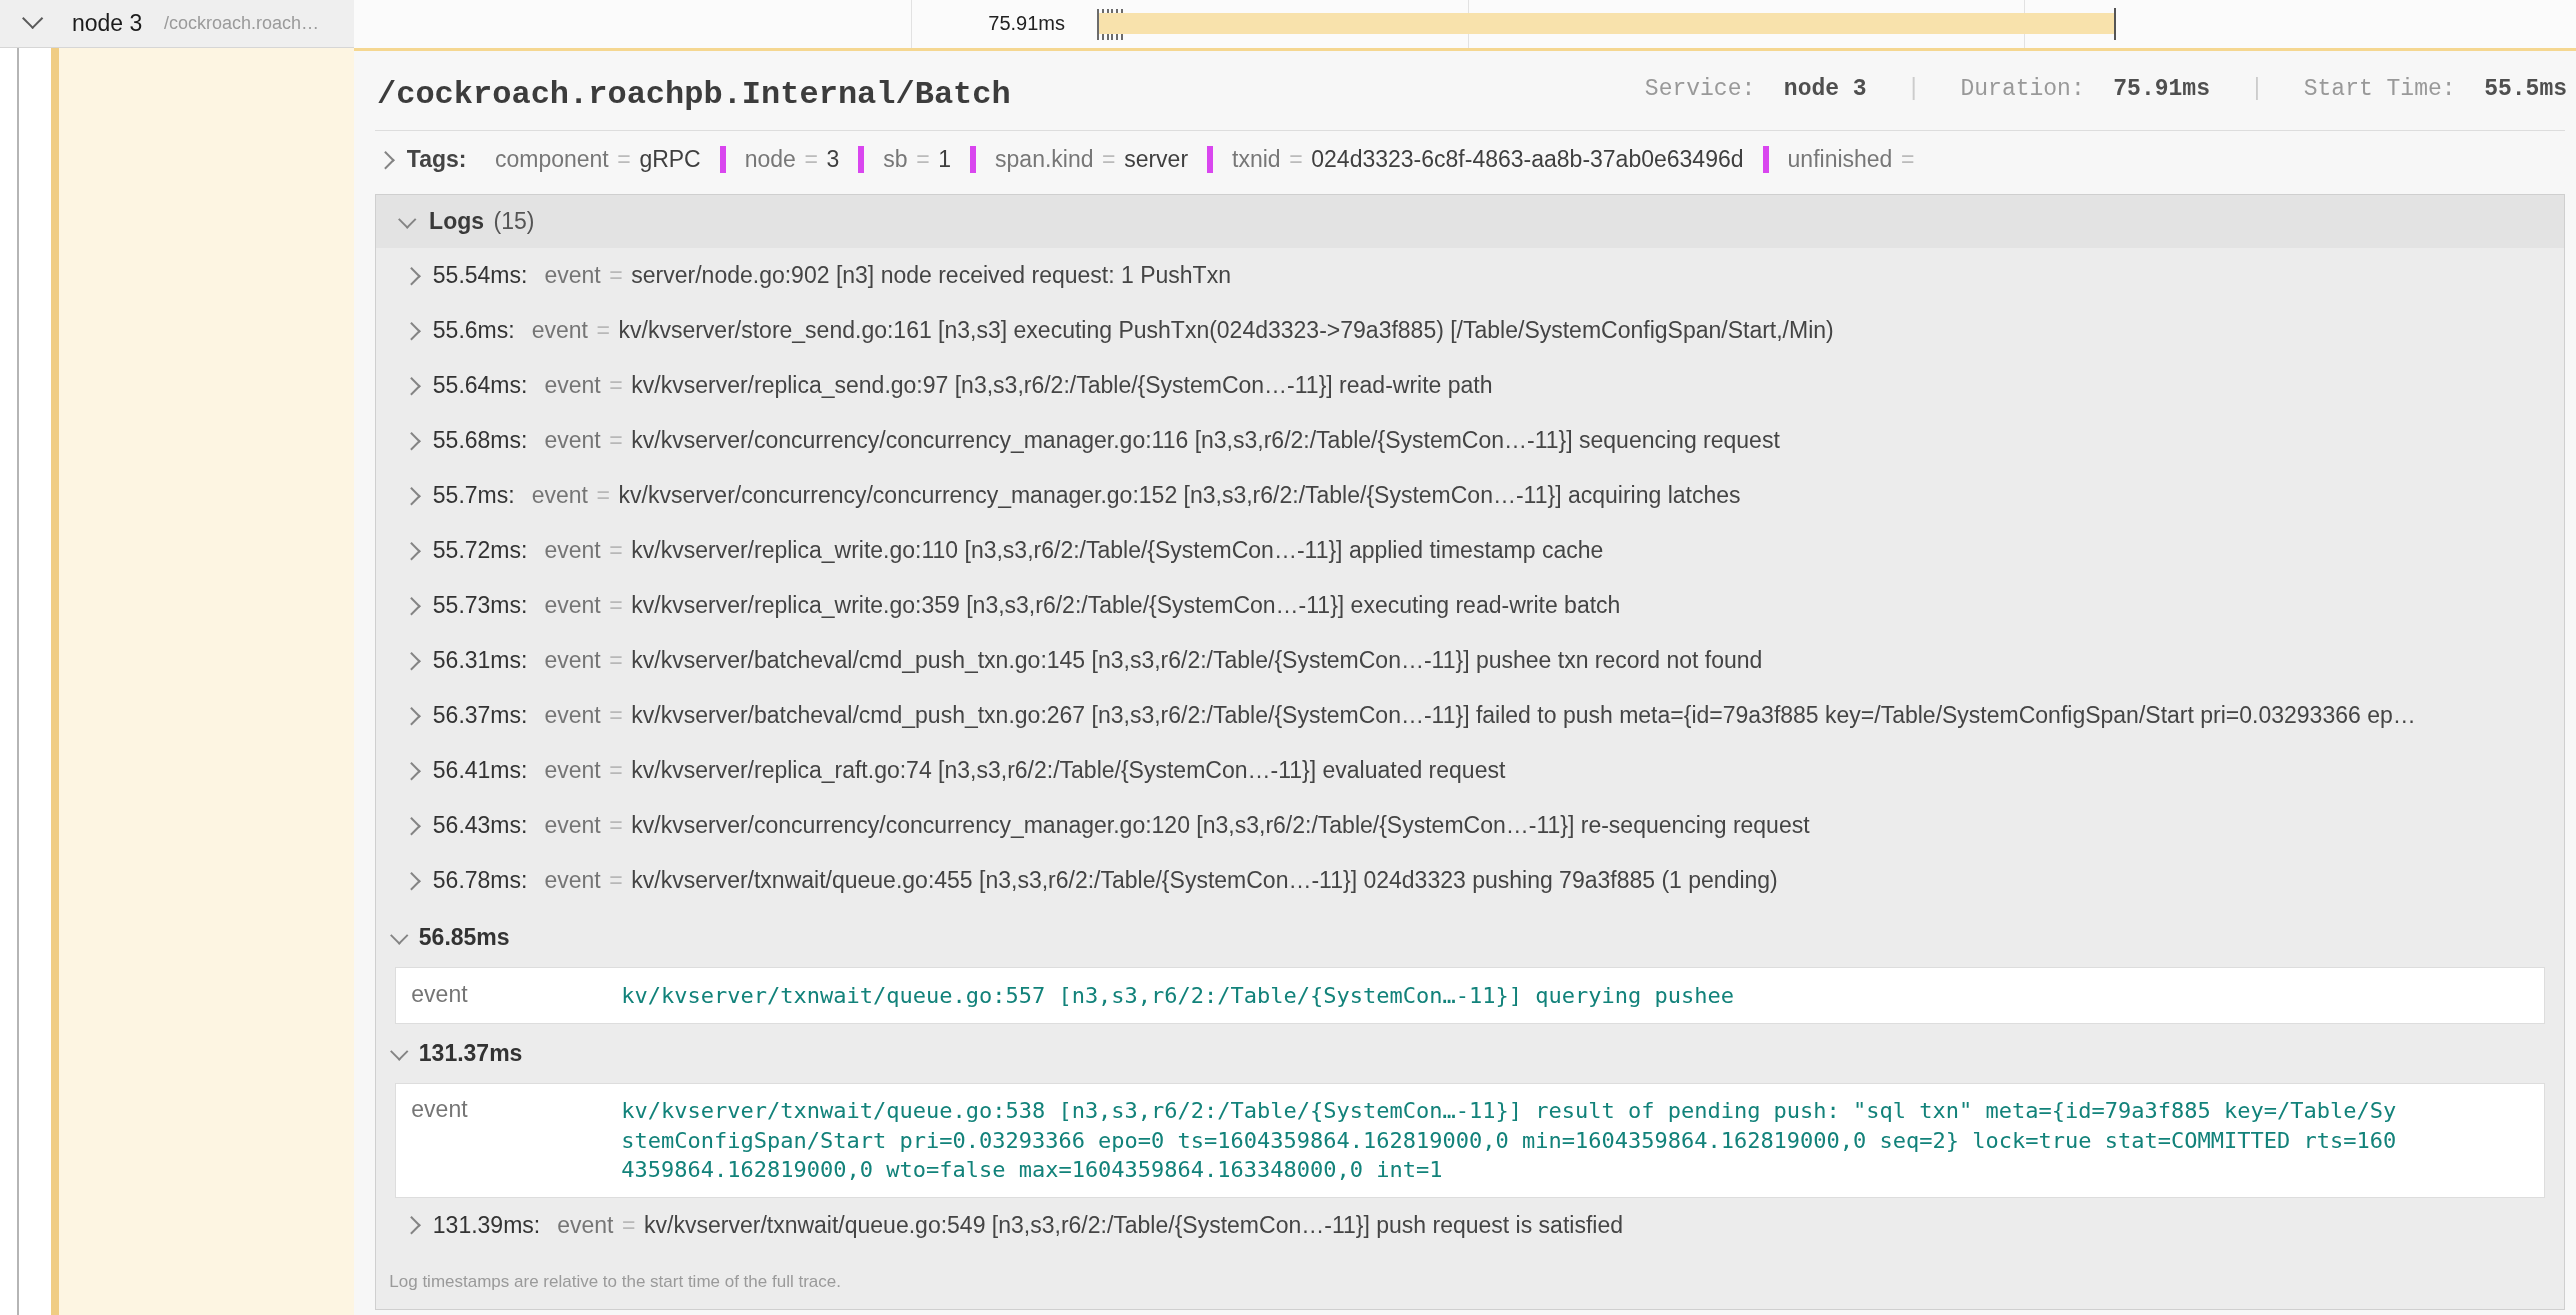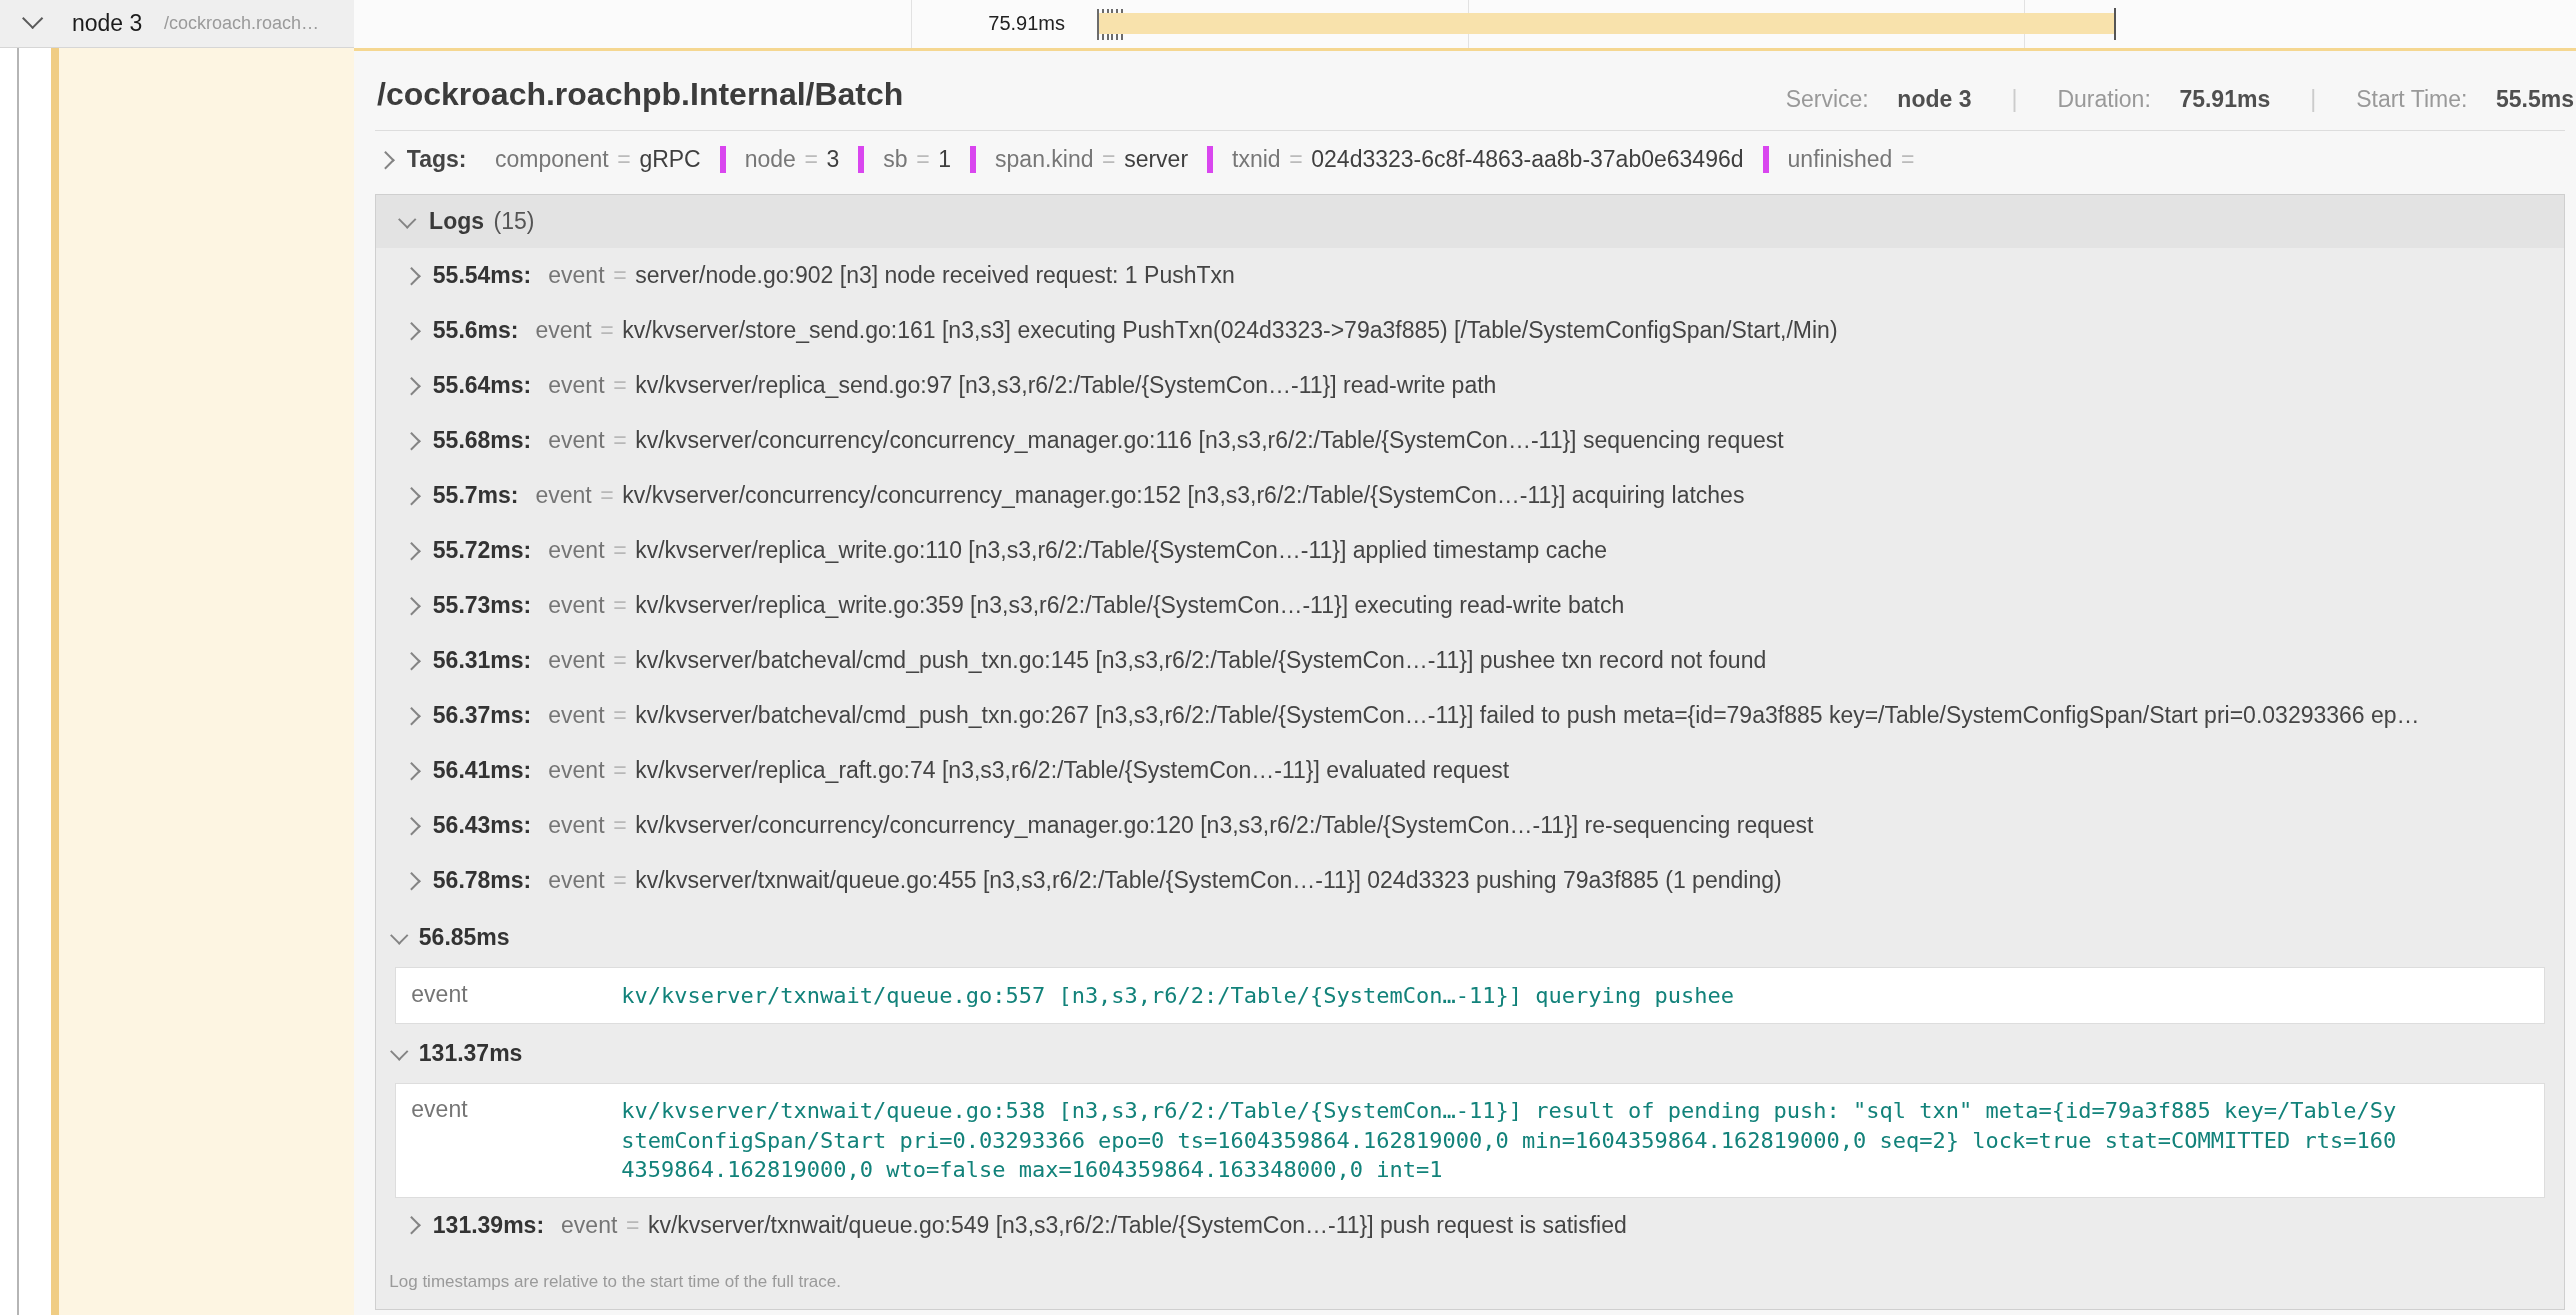--- a/index.html
+++ b/index.html
@@ -21,21 +21,21 @@
   .timeline-row{position:absolute;left:354px;top:0;width:2222px;height:48px;background:#fbfbfb;}
   .gridline{position:absolute;top:0;width:1px;height:48px;background:#e2e2e2;}
   .dur-label{position:absolute;left:572px;width:139px;top:12.4px;text-align:right;font-size:20px;color:#222;}
   .ticks{position:absolute;left:743px;top:8.6px;width:26px;height:31px;
     background:repeating-linear-gradient(90deg,#6b6b6b 0 1.9px,transparent 1.9px 4.8px);}
   .span-bar{position:absolute;left:745px;top:13.3px;width:1016px;height:21px;background:#f8e2ac;}
   .end-marker{position:absolute;left:1760px;top:7.6px;width:1.9px;height:32px;background:#555;}
   
   .detail-panel{position:absolute;left:354px;top:48px;width:2222px;height:1268px;background:#f7f7f7;
     border-top:3.8px solid #f5d791;box-sizing:border-box;}
-  .detail-header{display:flex;align-items:flex-end;margin:25px 2px 0 23px;}
+  .detail-header{display:flex;align-items:flex-start;margin:25px 9px 0 23px;font-family:Liberation Mono, monospace;}
   .title{font-size:32px;font-weight:bold;color:#3c3c3c;}
   .meta{margin-left:auto;font-size:23px;color:#999;display:flex;align-items:baseline;white-space:nowrap;gap:21px;}
   .meta b{color:#4f4f4f;margin-left:7.6px;}
   .meta .sep{color:#ccc;margin:0 19px;}
   .rule{border:none;border-top:1px solid #ddd;margin:17px 11.4px 0 21px;}
   
   .tags-row{display:flex;align-items:center;margin:15.3px 13.3px 0 25px;font-size:23px;color:#777;white-space:nowrap;}
   .tags-label{font-weight:bold;color:#444;margin:0 9.5px 0 15.3px;}
   .tag{padding:0 19px;display:flex;align-items:flex-start;}
   .tag + .tag{border-left:6px solid #d946ef;}
@@ -44,21 +44,21 @@
   .tag-value{color:#3f3f3f;}
   
   .logs-box{margin:21px 11.4px 0 21px;}
   .logs-header{height:54px;background:#e3e3e3;display:flex;align-items:center;font-size:23px;
     border:1px solid #cfcfcf;border-bottom:none;box-sizing:border-box;padding-left:10px;}
   .logs-title{font-weight:bold;color:#3a3a3a;margin-left:15.3px;}
   .logs-count{margin-left:9.5px;color:#555;}
   .logs-list{background:#ececec;border:1px solid #cfcfcf;border-top:none;}
   .log-row{height:55px;display:flex;align-items:center;padding-left:29px;font-size:23px;
     white-space:nowrap;overflow:hidden;}
-  .log-time{font-weight:bold;color:#333;margin-left:15.3px;}
+  .log-time{font-weight:normal;color:#333;margin-left:15.3px;}
   .log-field{color:#757575;margin-left:17px;}
   .log-eq{color:#b8b8b8;margin:0 8.6px;}
   .log-msg{color:#444;}
   .exp-header{height:59px;display:flex;align-items:center;padding-left:17px;font-size:23px;}
   .exp-time{font-weight:bold;color:#333;margin-left:13.3px;}
   .log-card{margin:0 19px;background:#fff;border:1px solid #ddd;display:flex;padding:12.4px 0;}
   .card-label{flex:0 0 210px;padding-left:15.3px;font-size:23px;color:#757575;}
   .card-value{width:1788px;font-family:"DejaVu Sans Mono",monospace;font-size:22px;line-height:29.6px;
     color:#12827a;word-break:break-all;white-space:pre-wrap;}
   .logs-footer{padding:19px 0 17px 13.3px;font-size:17px;color:#9a9a9a;}

